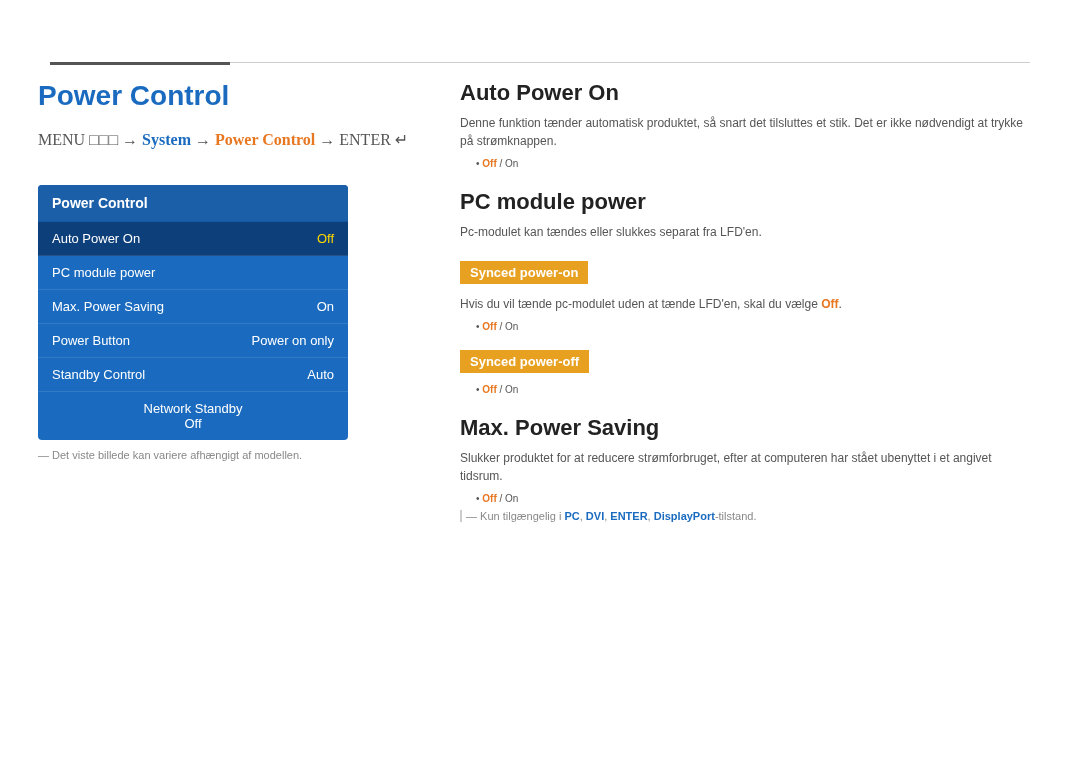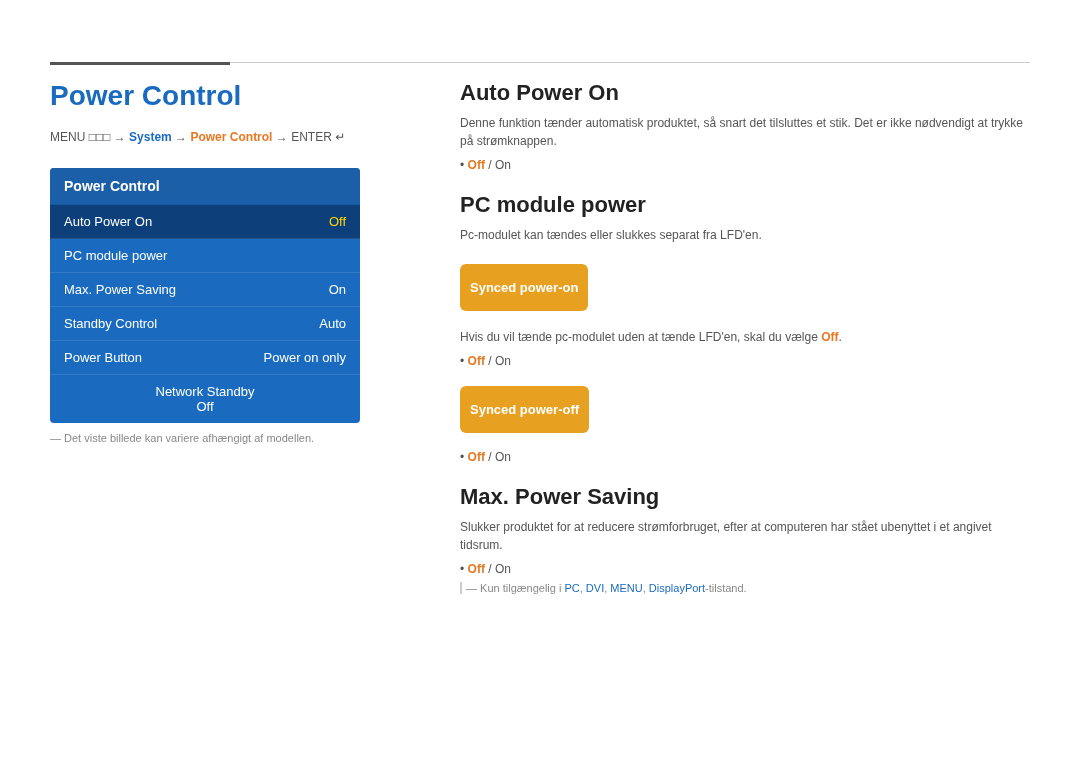--- a/index.html
+++ b/index.html
@@ -27,35 +27,36 @@
       left: 50px;
       width: 180px;
       height: 3px;
       background: #555;
     }
 
     
     .left-col {
       position: absolute;
       top: 80px;
-      left: 50px;
+      left: 38px;
       width: 380px;
     }
 
     .page-title {
       font-size: 28px;
       font-weight: bold;
       color: #1a6bbf;
       margin-bottom: 18px;
     }
 
     .breadcrumb {
-      font-size: 12px;
+      font-size: 16px;
       color: #555;
-      margin-bottom: 24px;
+      margin-bottom: 36px;
+      font-family: Liberation Serif, serif;
     }
     .breadcrumb .bc-normal { color: #555; }
     .breadcrumb .bc-blue { color: #1a6bbf; font-weight: bold; }
     .breadcrumb .bc-orange { color: #e87722; font-weight: bold; }
 
     .menu-box {
       background: #1a6bbf;
       border-radius: 4px;
       overflow: hidden;
       width: 310px;
@@ -112,47 +113,48 @@
     .section-title:first-child { margin-top: 0; }
 
     .section-desc {
       font-size: 12px;
       color: #555;
       margin-bottom: 8px;
       line-height: 1.5;
     }
 
     .bullet-item {
-      font-size: 12px;
+      font-size: 10px;
       color: #555;
+      margin-left: 16px;
       margin-bottom: 6px;
     }
     .bullet-item::before { content: "• "; }
     .text-orange { color: #e87722; font-weight: bold; }
 
     .subsection-badge {
       display: inline-block;
       background: #e8a020;
       color: #fff;
       font-size: 13px;
       font-weight: bold;
-      padding: 16px 10px;
-      border-radius: 6px;
+      padding: 4px 10px;
+      border-radius: 0;
       margin-top: 12px;
-      margin-bottom: 17px;
+      margin-bottom: 11px;
     }
 
     .note-line {
       font-size: 11px;
       color: #888;
       margin-top: 6px;
       padding-left: 4px;
       border-left: 2px solid #ccc;
     }
-    .note-line .note-highlight { color: #1a6bbf; font-weight: normal; }
+    .note-line .note-highlight { color: #1a6bbf; font-weight: bold; }
   </style>
 </head>
 <body>
 
 <div class="top-line"></div>
 <div class="top-line-short"></div>
 
 <div class="left-col">
   <div class="page-title">Power Control</div>
 
@@ -171,26 +173,26 @@
     </div>
     <div class="menu-item">
       <span class="item-label">PC module power</span>
       <span class="item-value"></span>
     </div>
     <div class="menu-item">
       <span class="item-label">Max. Power Saving</span>
       <span class="item-value">On</span>
     </div>
     <div class="menu-item">
+      <span class="item-label">Power Button</span>
+      <span class="item-value">Power on only</span>
+    </div>
+    <div class="menu-item">
       <span class="item-label">Standby Control</span>
       <span class="item-value">Auto</span>
-    </div>
-    <div class="menu-item">
-      <span class="item-label">Power Button</span>
-      <span class="item-value">Power on only</span>
     </div>
     <div class="menu-item">
       <span class="item-label">Network Standby</span>
       <span class="item-value">Off</span>
     </div>
   </div>
 
   <div class="footnote">— Det viste billede kan variere afhængigt af modellen.</div>
 </div>
 
@@ -218,16 +220,16 @@
     <span class="text-orange">Off</span> / On
   </div>
 
   
   <div class="section-title">Max. Power Saving</div>
   <div class="section-desc">Slukker produktet for at reducere strømforbruget, efter at computeren har stået ubenyttet i et angivet tidsrum.</div>
   <div class="bullet-item">
     <span class="text-orange">Off</span> / On
   </div>
   <div class="note-line">
-    — Kun tilgængelig i <span class="note-highlight">PC</span>, <span class="note-highlight">DVI</span>, <span class="note-highlight">MENU</span>, <span class="note-highlight">DisplayPort</span>-tilstand.
+    — Kun tilgængelig i <span class="note-highlight">PC</span>, <span class="note-highlight">DVI</span>, <span class="note-highlight">ENTER</span>, <span class="note-highlight">DisplayPort</span>-tilstand.
   </div>
 
 </div>
 
 </body></html>

